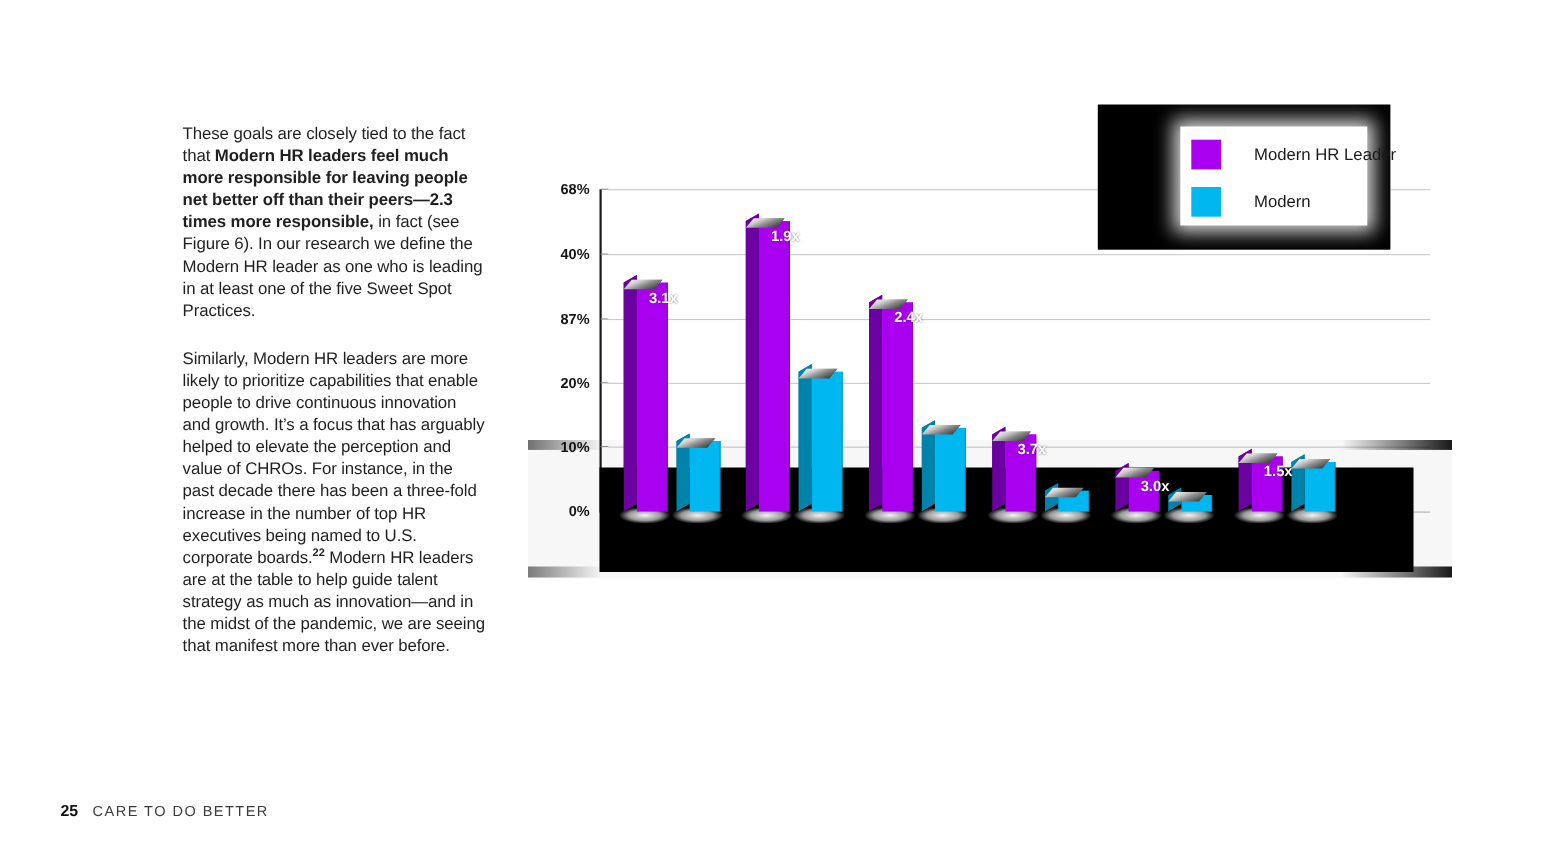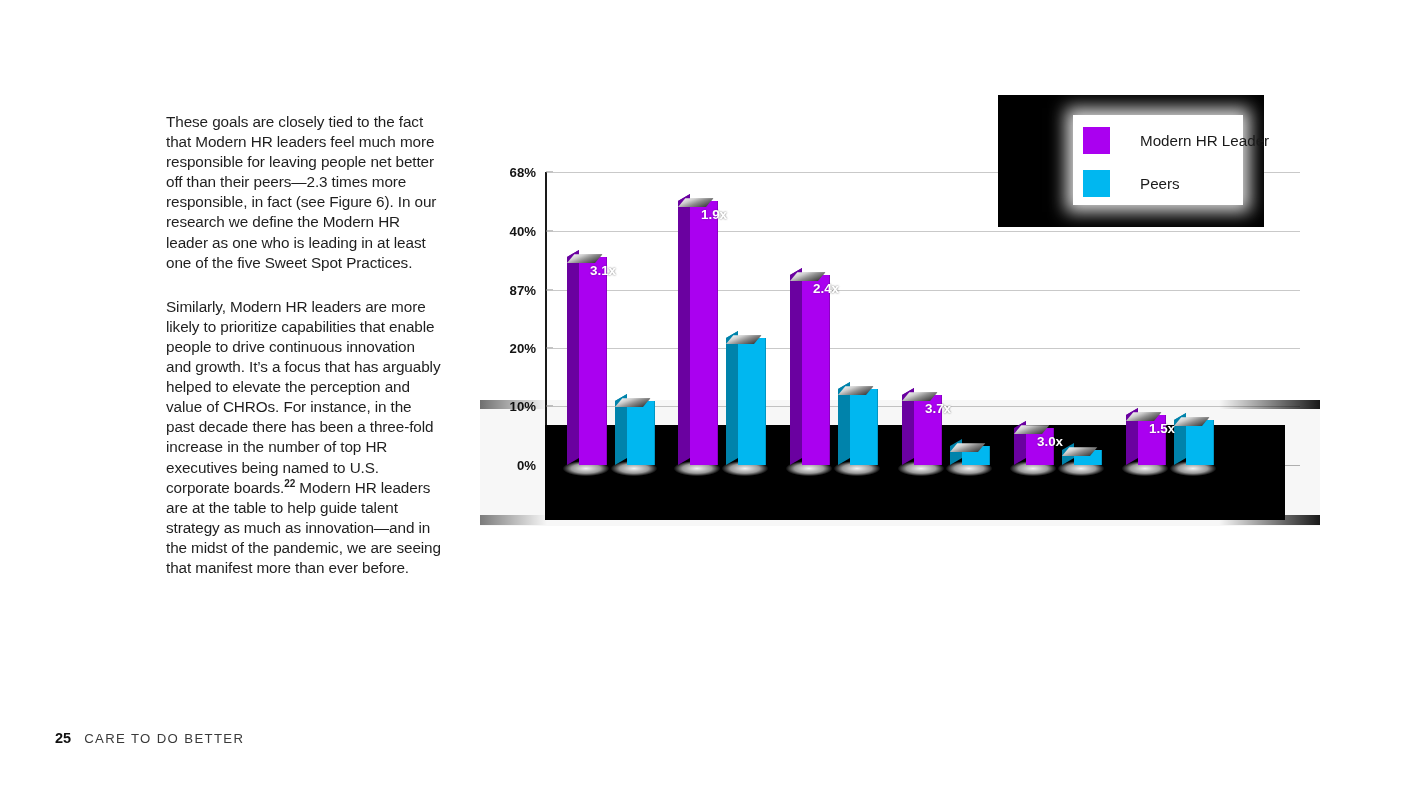--- a/index.html
+++ b/index.html
@@ -20,21 +20,21 @@
     left: 166px; top: 112px;
     width: 278px;
   }
   .body-para {
     font-size: 15.3px;
     line-height: 20.1px;
     color: #1f1f1f;
     margin: 0 0 24px 0;
     letter-spacing: -0.1px;
   }
-  .body-para b { font-weight: 400; }
+  .body-para b { font-weight: 700; }
   .body-para sup {
     font-size: 10px;
     font-weight: 700;
     vertical-align: super;
     line-height: 0;
   }
 
   
   .footer {
     position: absolute;
@@ -437,20 +437,20 @@
       </div>
 
     <div class="legend-outer">
       <div class="legend-inner">
         <div class="legend-row r1">
           <span class="legend-swatch" style="background:#aa00f0;"></span>
           <span class="legend-label">Modern HR Leader</span>
         </div>
         <div class="legend-row r2">
           <span class="legend-swatch" style="background:#00b7f0;"></span>
-          <span class="legend-label">Peers</span>
+          <span class="legend-label">Modern</span>
         </div>
       </div>
     </div>
 
   </div>
 
 </div>
 
 </body></html>

